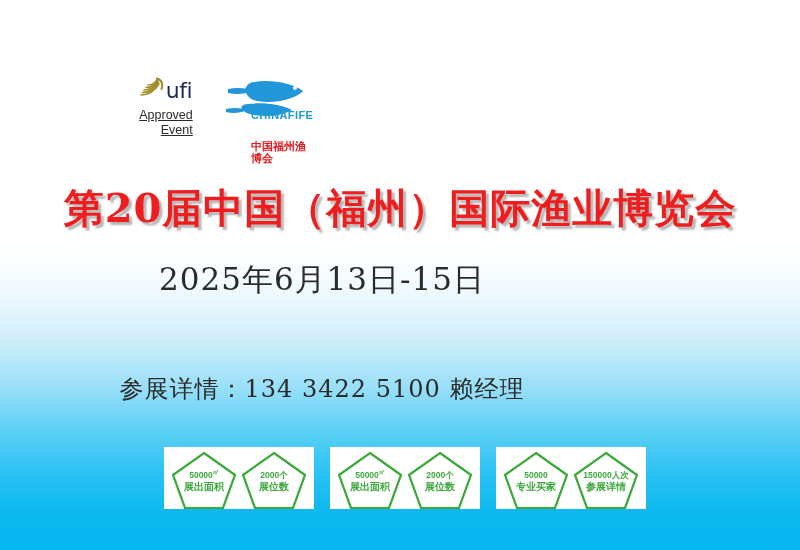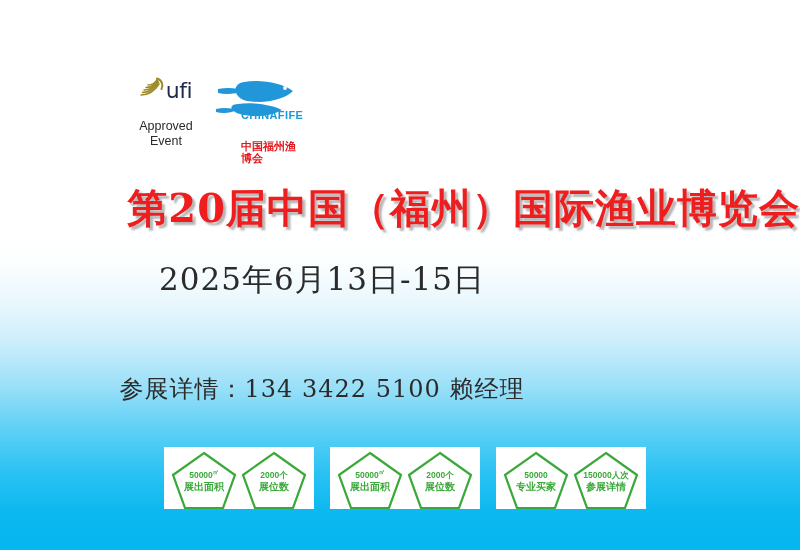--- a/index.html
+++ b/index.html
@@ -32,21 +32,21 @@
   }
 
   
   #logo-row {
     position: absolute;
     left: 128px;
     top: 78px;
     height: 66px;
     display: flex;
     align-items: flex-start;
-    gap: 10px;
+    gap: 20px;
   }
 
   .ufi-logo {
     display: flex;
     flex-direction: column;
     align-items: center;
     width: 76px;
   }
   .ufi-mark {
     display: flex;
@@ -59,22 +59,23 @@
     font-weight: 400;
     color: #1d2a4d;
     letter-spacing: -0.5px;
     line-height: 22px;
   }
   .ufi-sub {
     font-family: "Liberation Sans", sans-serif;
     font-size: 12.5px;
     color: #2a2a2a;
     line-height: 14.5px;
-    text-align: center;
-    margin-top: 17px;
+    text-align: right;
+    margin-top: 6px;
+    text-decoration: underline;
   }
 
   .fife-logo {
     position: relative;
     width: 92px;
     height: 60px;
   }
   .fife-text {
     position: absolute;
     left: 27px;
@@ -96,21 +97,21 @@
     line-height: 12px;
     margin-top: 18px;
   }
 
   
   #headline {
     position: absolute;
     left: 0;
     top: 181px;
     width: 800px;
-    text-align: right;
+    text-align: center;
     font-family: "DejaVu Serif", "Liberation Serif", serif;
     font-size: 40px;
     font-weight: 700;
     color: #ef1d1d;
     letter-spacing: 1px;
     white-space: nowrap;
     text-shadow: 3px 3px 2px rgba(120,120,120,0.55);
   }
 
   

